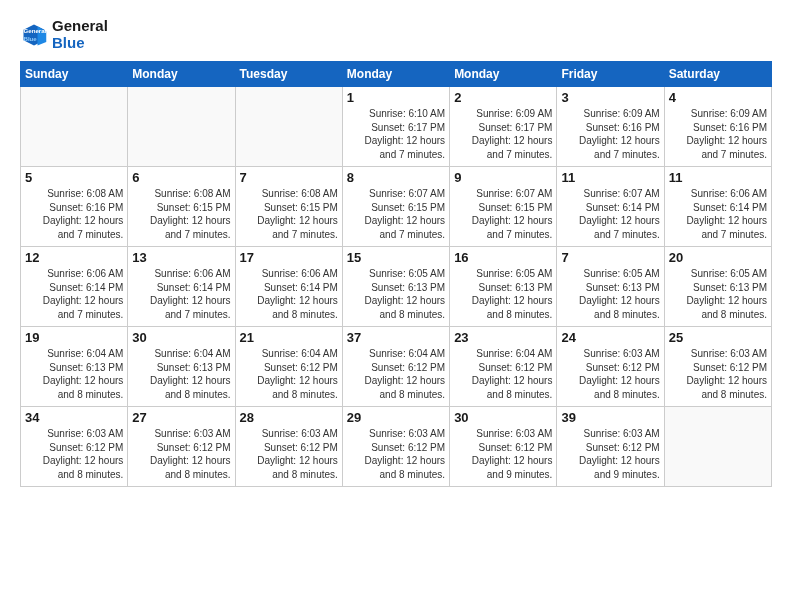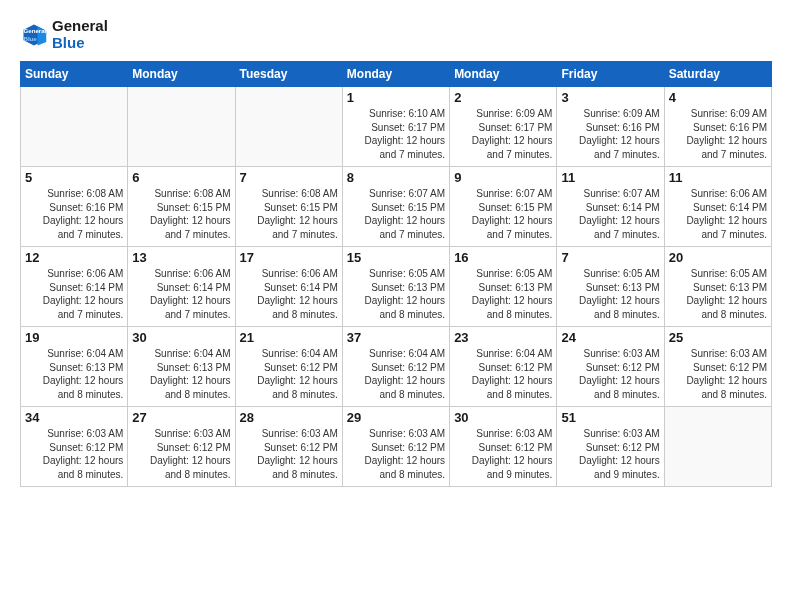--- a/index.html
+++ b/index.html
@@ -337,21 +337,21 @@
 and 8 minutes.</div>
           </td>
           <td>
             <span class="day-number">30</span>
             <div class="day-info" style="white-space: pre-line;">Sunrise: 6:03 AM
 Sunset: 6:12 PM
 Daylight: 12 hours
 and 9 minutes.</div>
           </td>
           <td>
-            <span class="day-number">51</span>
+            <span class="day-number">39</span>
             <div class="day-info" style="white-space: pre-line;">Sunrise: 6:03 AM
 Sunset: 6:12 PM
 Daylight: 12 hours
 and 9 minutes.</div>
           </td>
           <td class="empty"></td>
         </tr>
       </tbody>
   </table>
 </div>

